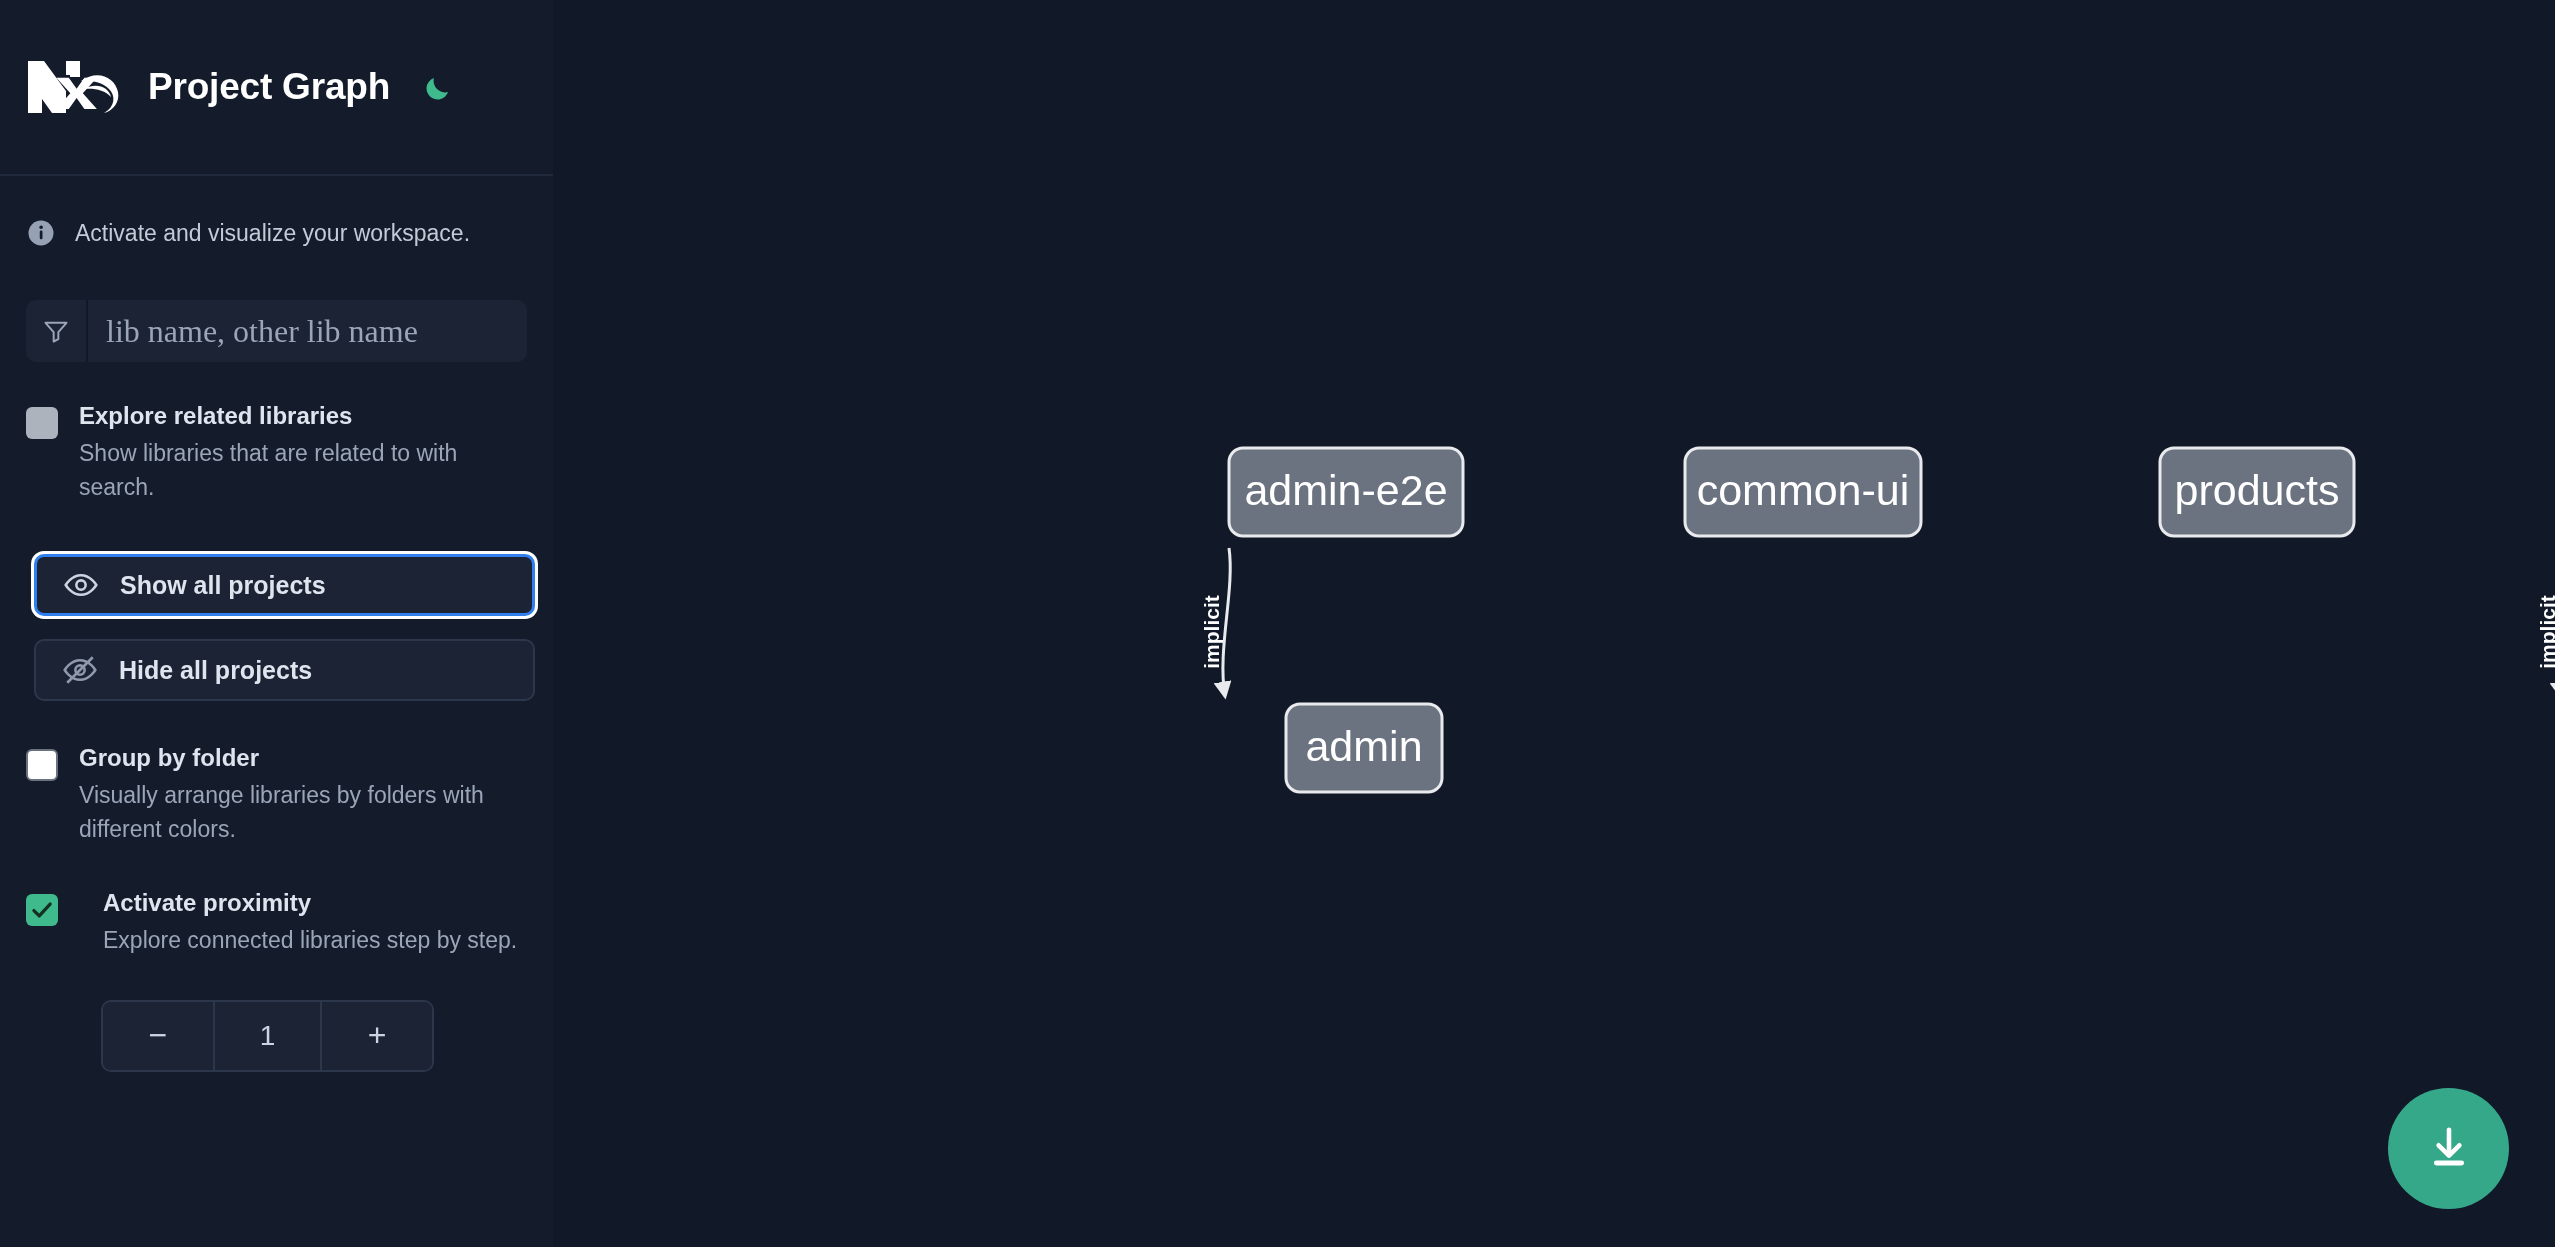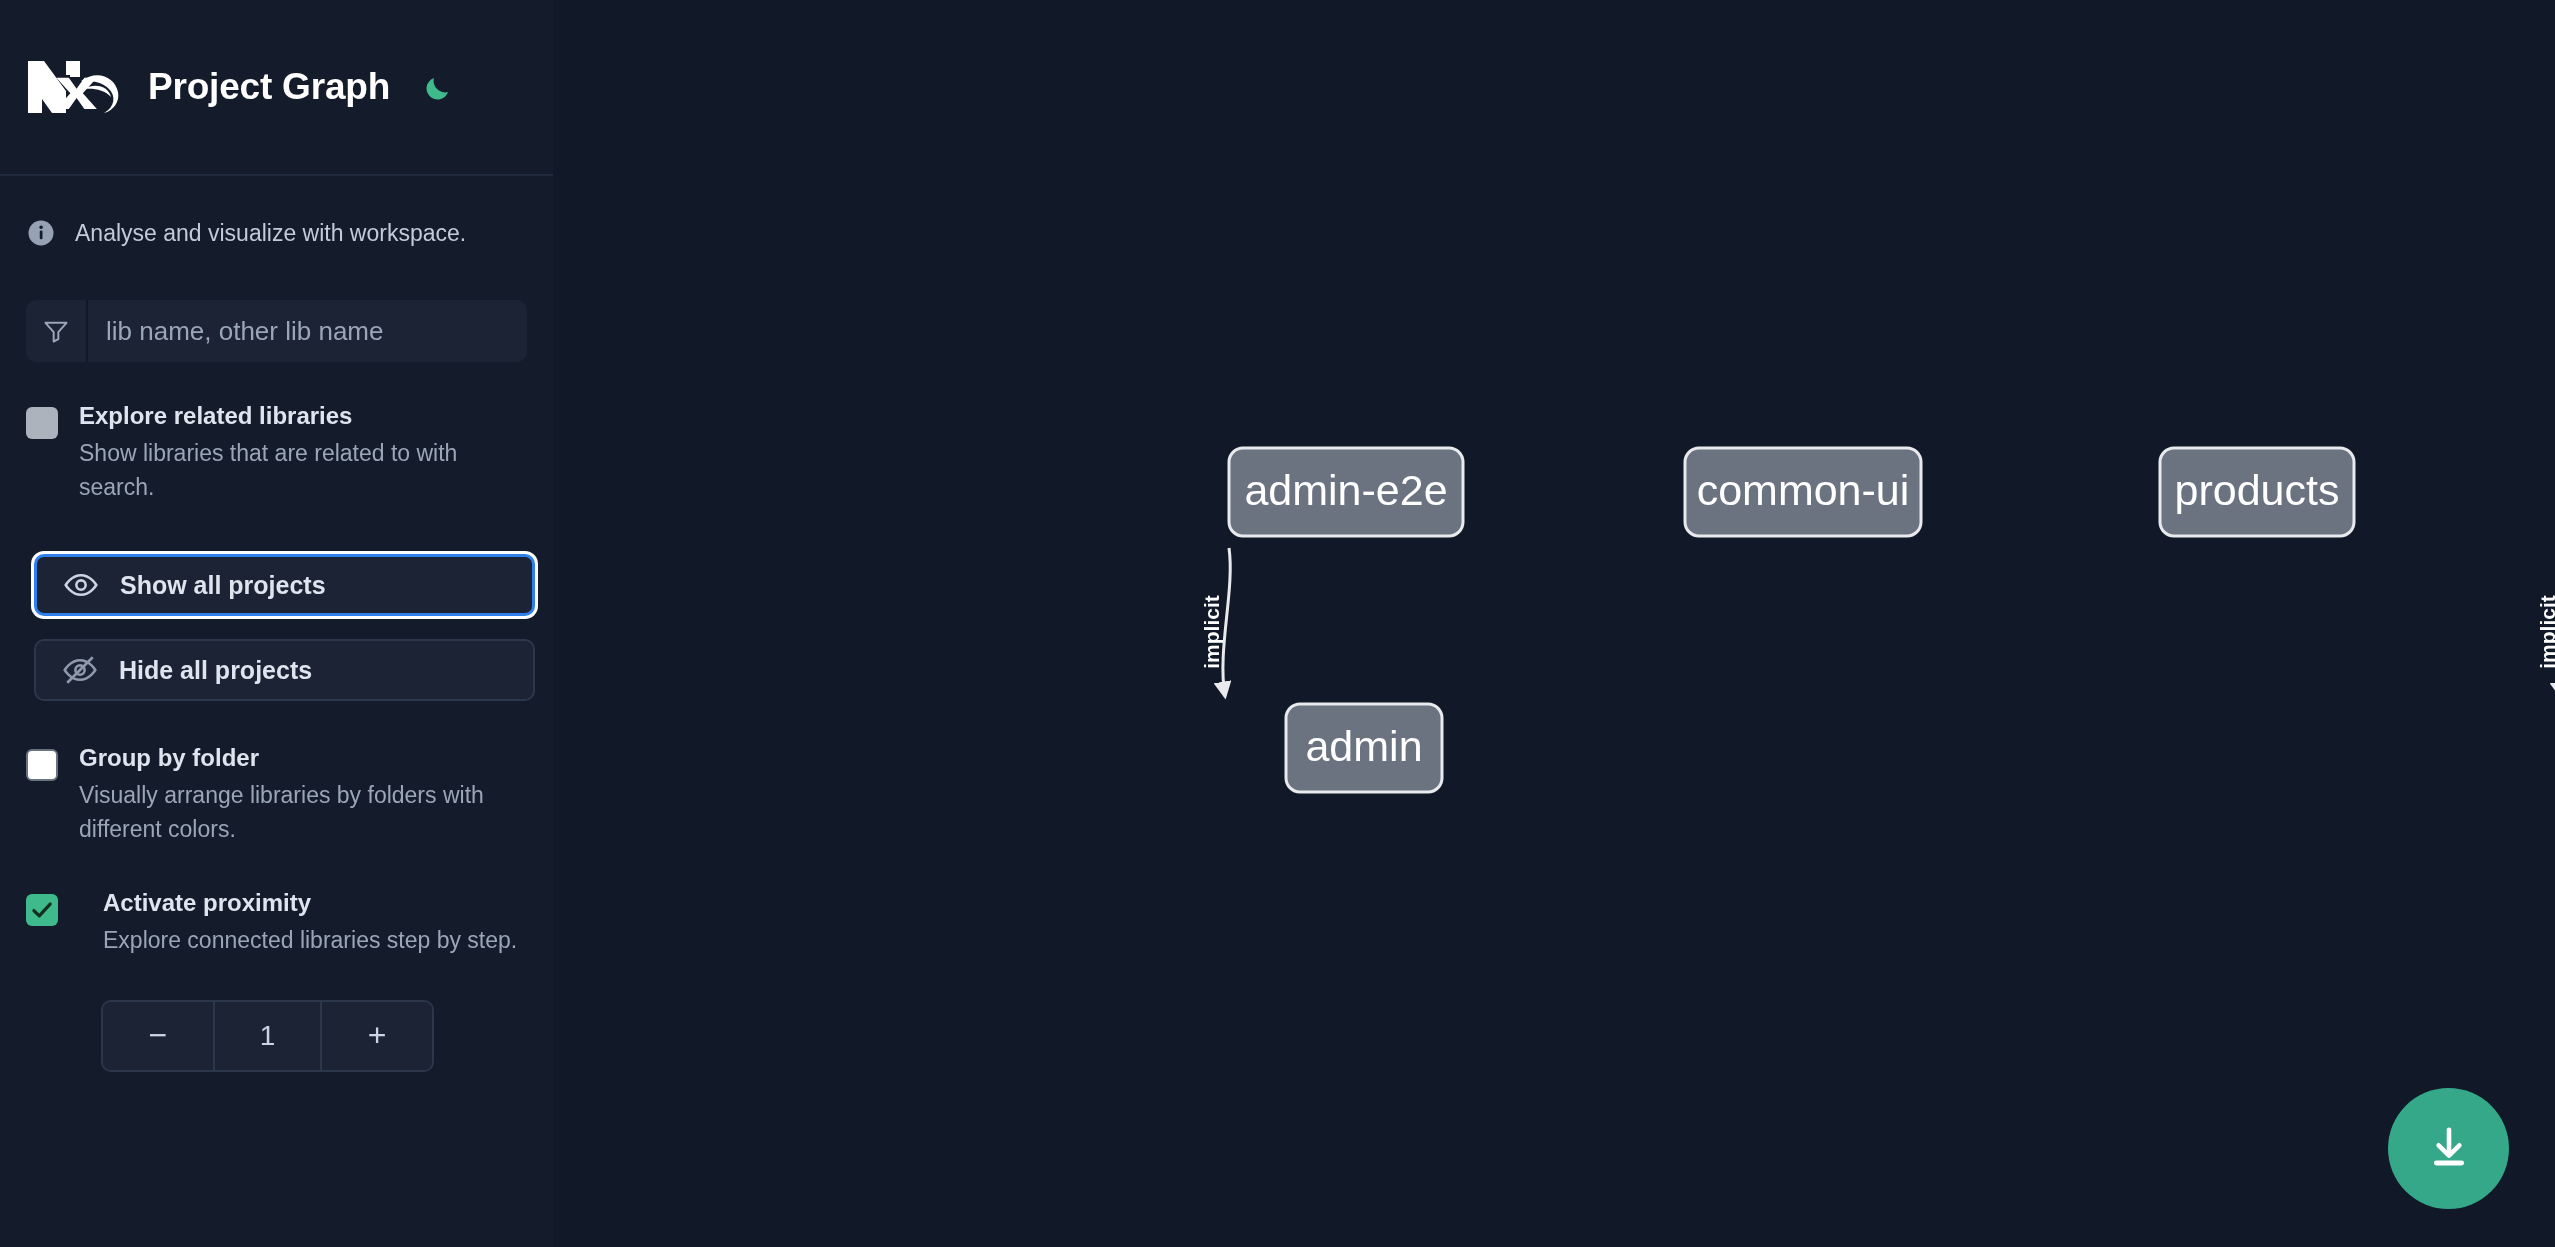--- a/index.html
+++ b/index.html
@@ -112,22 +112,22 @@
     justify-content: center;
     border-right: 2px solid #111827;
   }
 
   .filter-input {
     flex: 1 1 auto;
     background: transparent;
     border: none;
     outline: none;
     color: #86efac;
-    font-size: 26px;
-    font-family: Liberation Sans, sans-serif;
+    font-size: 32px;
+    font-family: Liberation Serif, serif;
     padding-left: 18px;
   }
   .filter-input::placeholder { color: #9aa6b8; }
 
   
   .chk-row {
     display: flex;
     align-items: flex-start;
     padding: 0 26px;
   }
@@ -328,21 +328,21 @@
       </div>
 
       <div class="sb-subtitle-row">
         <span class="info-icon">
           <svg viewBox="0 0 24 24" width="30" height="30" aria-hidden="true">
             <circle cx="12" cy="12" r="10" fill="#96a2b4"></circle>
             <rect x="11" y="10" width="2.2" height="7" rx="1" fill="#141b2b"></rect>
             <circle cx="12.1" cy="7.3" r="1.4" fill="#141b2b"></circle>
           </svg>
         </span>
-        <span class="sb-subtitle">Analyse and visualize with workspace.</span>
+        <span class="sb-subtitle">Activate and visualize your workspace.</span>
       </div>
 
       <div class="filter-row">
         <div class="filter-box">
           <span class="filter-icon-wrap">
             <svg viewBox="0 0 24 24" width="28" height="28" aria-hidden="true">
               <path d="M3 5h18l-7 8v6l-4 2v-8z" fill="none" stroke="#9aa6b8" stroke-width="1.7" stroke-linejoin="round"></path>
             </svg>
           </span>
           <input class="filter-input" type="text" value="" placeholder="lib name, other lib name" style="">

